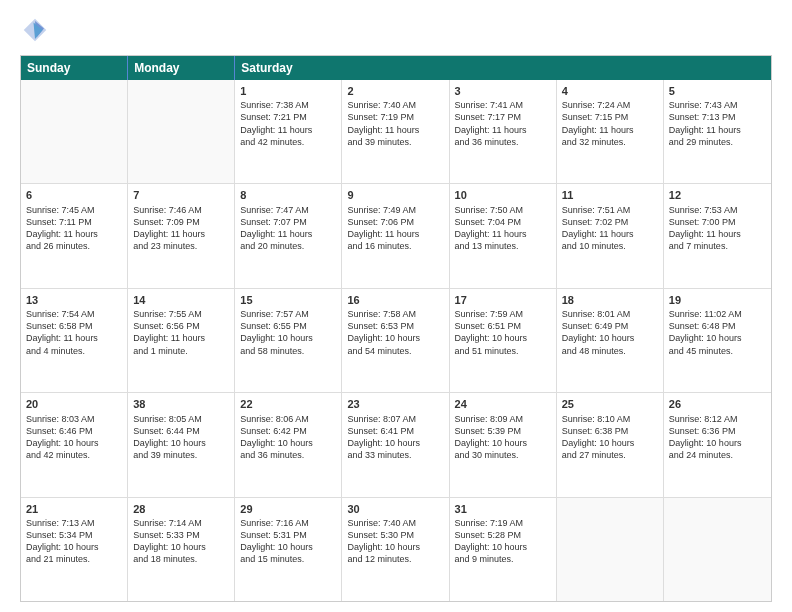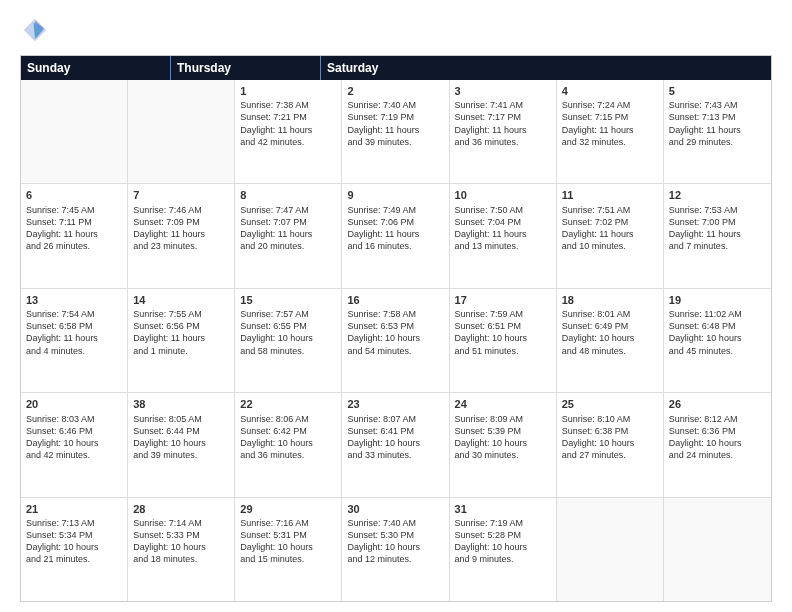--- a/index.html
+++ b/index.html
@@ -56,22 +56,22 @@
       margin-top: 2px;
     }
     .calendar {
       flex: 1;
       display: flex;
       flex-direction: column;
       border: 1px solid #ccc;
     }
     .cal-header {
       display: grid;
-      grid-template-columns: repeat(5, 1fr);
-      background: #0f172a;
+      grid-template-columns: repeat(7, 1fr);
+      background: #0f766e;
     }
     .cal-header-cell {
       color: #fff;
       font-size: 12px;
       font-weight: bold;
       padding: 5px 6px;
       text-align: left;
       border-right: 1px solid #5585d4;
     }
     .cal-header-cell:last-child {
@@ -136,21 +136,21 @@
     </div>
     <div class="title-area">
       <div class="month-title"></div>
       <div class="location"></div>
     </div>
   </div>
 
   <div class="calendar">
     <div class="cal-header" id="cal-header">
         <div class="cal-header-cell">Sunday</div>
-        <div class="cal-header-cell">Thursday</div>
+        <div class="cal-header-cell">Monday</div>
         <div class="cal-header-cell">Saturday</div>
       </div>
     <div class="cal-body" id="cal-body">
         <div class="cal-row">
           <div class="cal-cell empty"></div>
           <div class="cal-cell empty"></div>
           <div class="cal-cell">
             <span class="day-num">1</span>
             <span class="cell-line">Sunrise: 7:38 AM</span>
             <span class="cell-line">Sunset: 7:21 PM</span>

